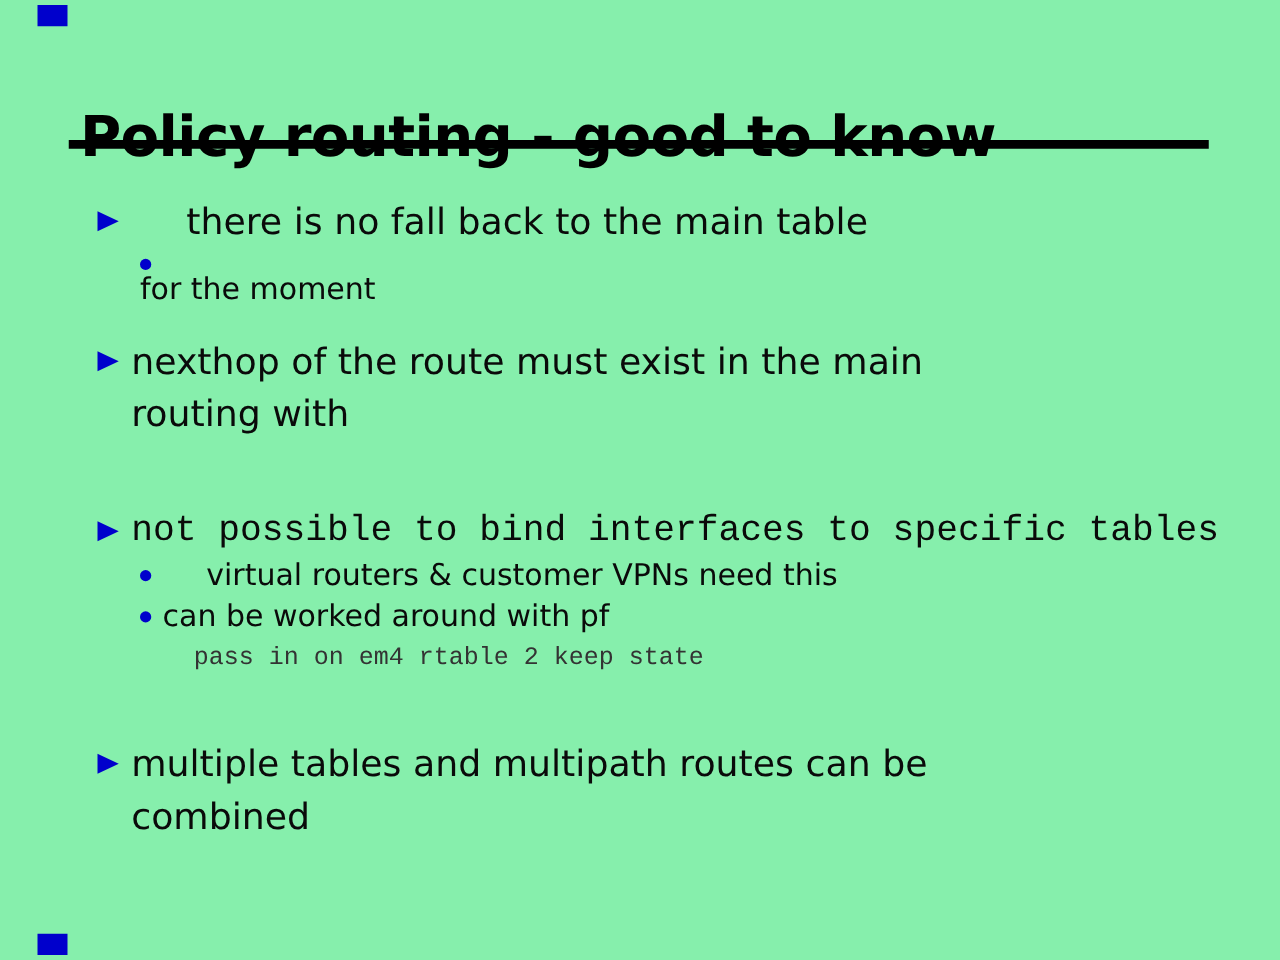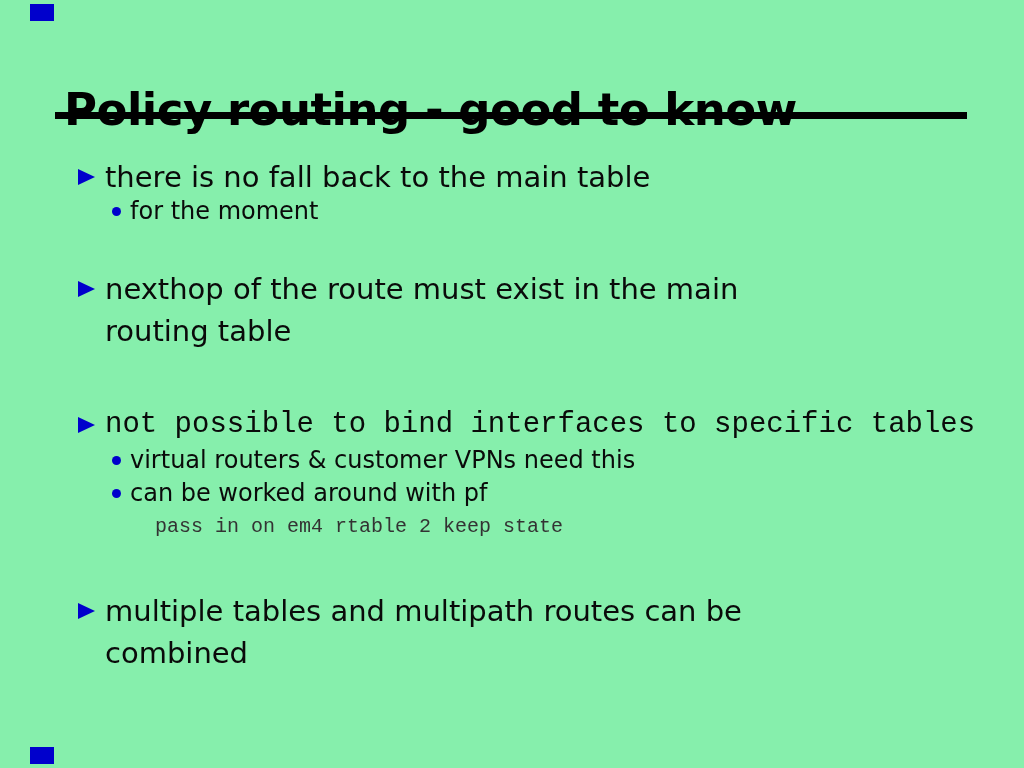--- a/index.html
+++ b/index.html
@@ -98,25 +98,25 @@
     left: 155px;
   }
   .code-row .text {
     font-family: "Liberation Mono", "DejaVu Sans Mono", monospace;
     font-size: 20px;
     line-height: 24px;
     color: #333333;
     white-space: nowrap;
   }
 
-  .r1 { top: 156px; }
-  .r2 { top: 196px; }
+  .r1 { top: 156px; gap: 44px; }
+  .r2 { top: 196px; flex-direction: column; }
   .r3 { top: 268px; }
   .r4 { top: 404px; font-family: Liberation Mono, monospace; }
-  .r5 { top: 445px; }
+  .r5 { top: 445px; gap: 35px; }
   .r6 { top: 478px; }
   .r7 { top: 515px; }
   .r8 { top: 566px; margin-top: 24px; }
 </style>
 </head>
 <body>
 
 <div class="slide">
 
   <div class="corner-marker top"></div>
@@ -130,21 +130,21 @@
     <span class="text">there is no fall back to the main table</span>
   </div>
 
   <div class="row lvl2 r2">
     <span class="dot-icon"></span>
     <span class="text">for the moment</span>
   </div>
 
   <div class="row lvl1 wrap2 r3">
     <span class="tri-icon"></span>
-    <span class="text">nexthop of the route must exist in the main routing table</span>
+    <span class="text">nexthop of the route must exist in the main routing with</span>
   </div>
 
   <div class="row lvl1 nowrap r4">
     <span class="tri-icon"></span>
     <span class="text">not possible to bind interfaces to specific tables</span>
   </div>
 
   <div class="row lvl2 r5">
     <span class="dot-icon"></span>
     <span class="text">virtual routers &amp; customer VPNs need this</span>

